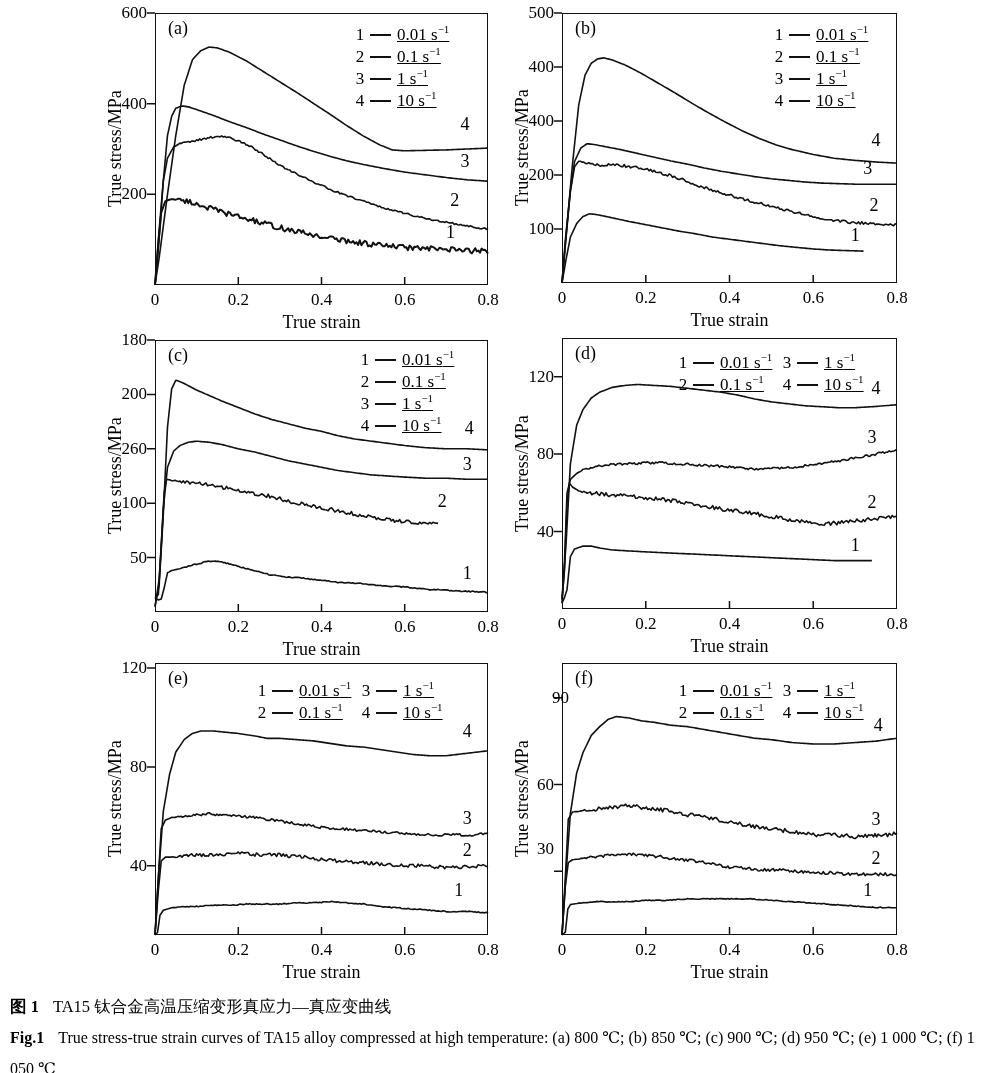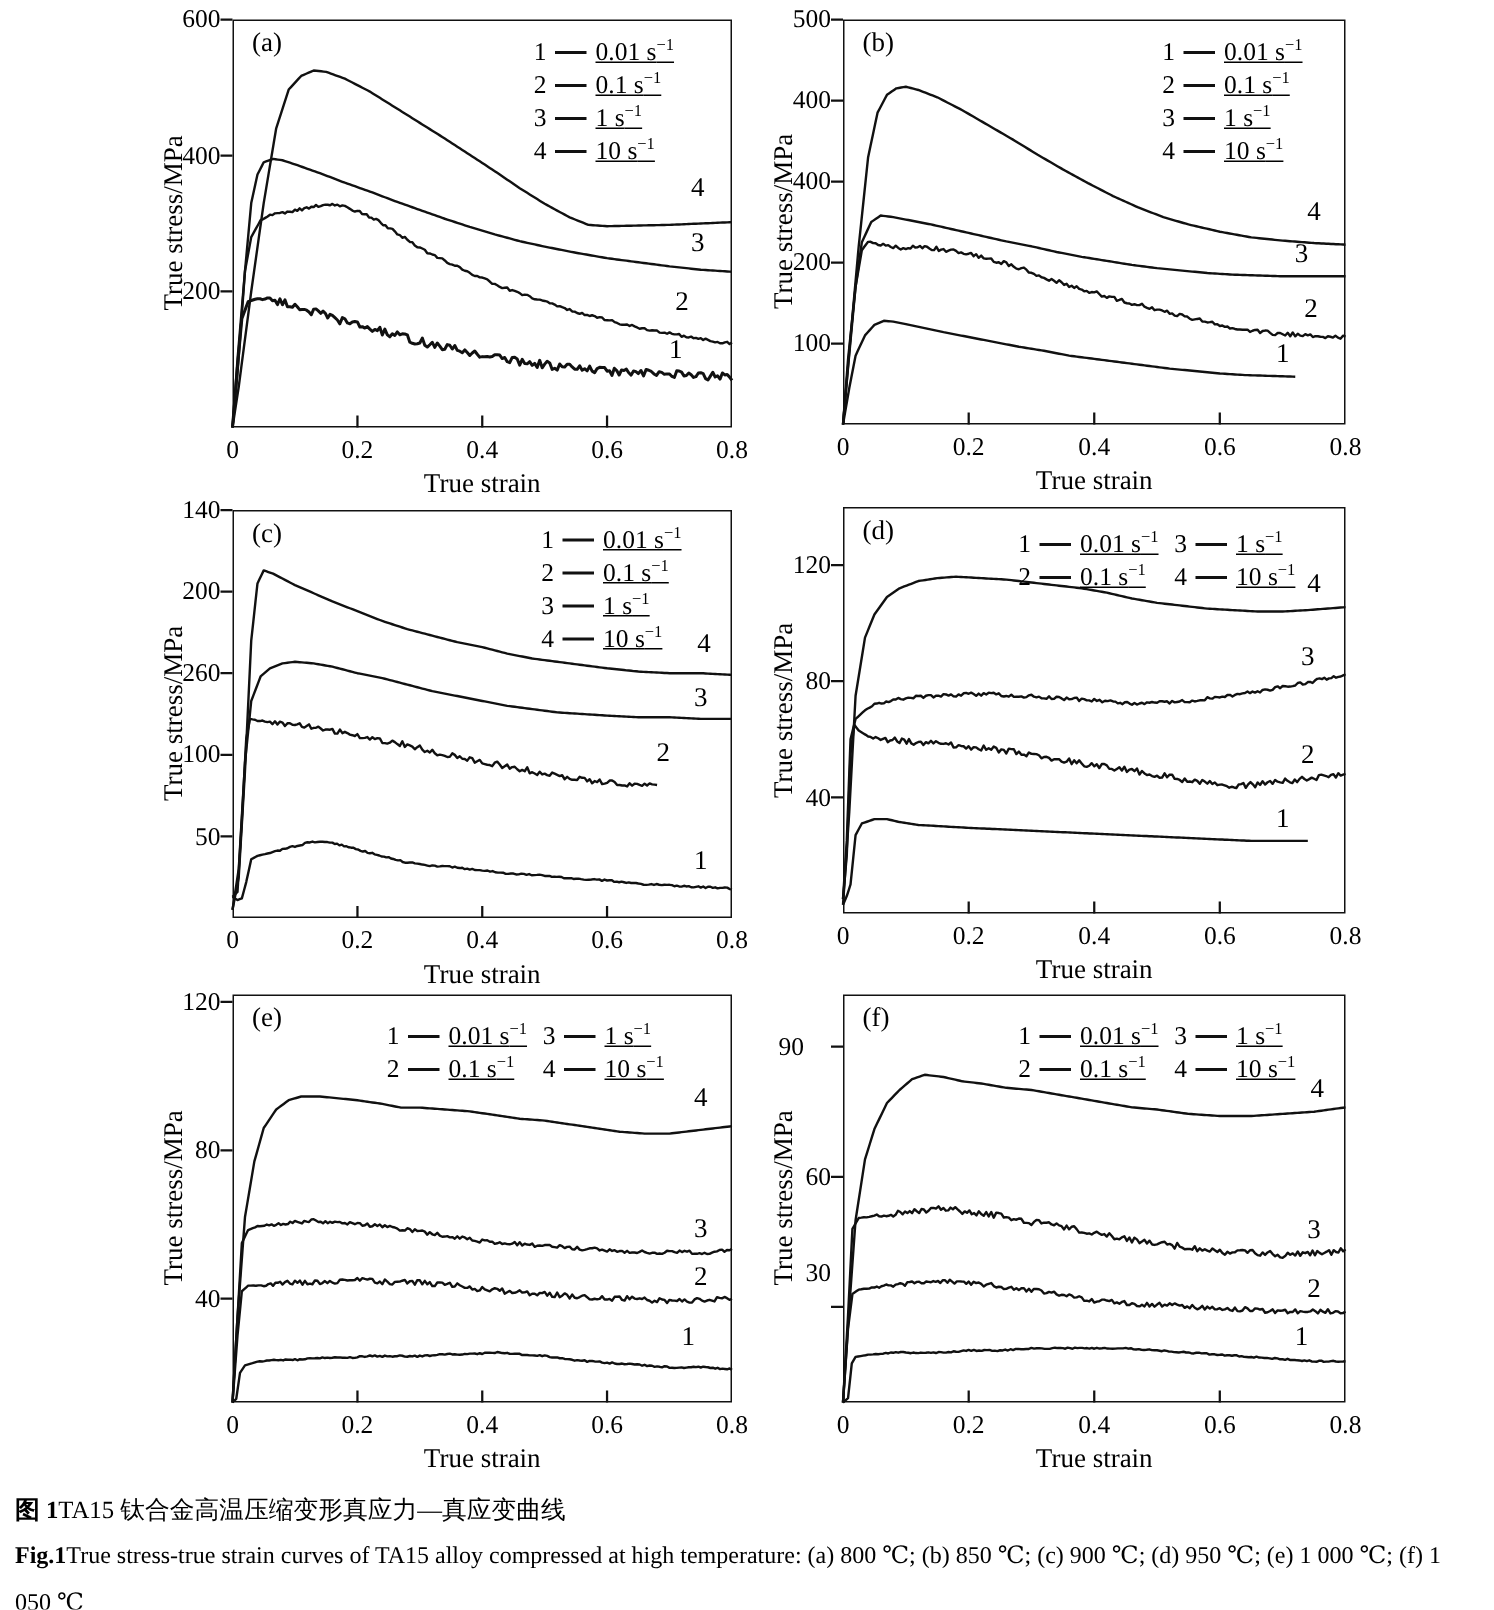--- a/index.html
+++ b/index.html
@@ -19,21 +19,21 @@
   .leg-row{height:22px;line-height:22px;font-size:17px;white-space:nowrap;text-decoration:underline;}
   .leg-num{display:inline-block;min-width:10px;text-align:center;}
   .leg-dash{display:inline-block;width:21px;height:2px;background:#111;
             vertical-align:4px;margin:0 6px 0 5px;}
   .leg-val sup{font-size:11px;vertical-align:super;line-height:0;}
   .curve-num{position:absolute;font-size:18px;transform:translate(-50%,-55%);}
   .caption{padding:4px 10px 0 10px;}
   .caption p{margin:0;}
   .caption .zh{font-size:16.5px;line-height:30px;}
   .caption .en{font-size:16px;line-height:31px;max-width:978px;}
-  .caption .cap-label{font-weight:bold;}
+  .caption .cap-label{font-weight:bold;margin-right:14px;}
 </style>
 </head>
 <body>
 
 <div id="figure-area">
     <div class="panel">
       <div class="plot-box" style="left: 155px; top: 13px; width: 333px; height: 272px;"></div>
       <svg viewBox="0 0 333 272" width="333" height="272" class="curves" style="left: 155px; top: 13px;">
         <path d="M-8 181.3 L0 181.3 M-8 90.7 L0 90.7 M-8 0.0 L0 0.0 M83.3 272 L83.3 264 M166.5 272 L166.5 264 M249.7 272 L249.7 264 " stroke="#111" stroke-width="1.5" fill="none"></path>
         <path d="M0.00 272.00L1.67 251.60L3.33 231.20L4.79 215.33L6.24 199.47L7.63 195.69L9.02 191.91L10.41 188.13L11.97 187.57L13.53 187.00L15.09 186.49L16.65 186.15L18.31 186.17L19.98 186.75L21.64 186.37L23.31 185.64L24.97 185.65L26.64 187.47L28.31 187.13L29.97 190.05L31.63 186.25L33.30 190.15L34.96 186.91L36.63 191.44L38.29 191.51L39.96 191.84L41.63 189.82L43.19 191.53L44.75 193.44L46.31 193.35L47.87 193.26L49.43 193.79L50.99 194.96L52.55 196.82L54.11 193.14L55.67 192.92L57.23 194.23L58.80 195.87L60.36 194.46L61.92 195.94L63.48 199.02L65.04 196.58L66.60 197.28L68.27 198.80L69.93 200.33L71.59 202.87L73.26 198.76L74.92 199.54L76.59 202.28L78.25 202.83L79.92 201.67L81.58 201.38L83.25 201.58L84.92 205.01L86.58 204.79L88.24 205.71L89.91 204.75L91.57 206.42L93.24 207.90L94.90 206.63L96.57 207.45L98.23 205.18L99.90 210.32L101.56 206.40L103.23 210.27L104.89 211.54L106.56 209.52L108.23 210.63L109.89 208.28L111.56 210.15L113.22 209.58L114.89 209.68L116.55 210.21L118.22 215.12L119.88 215.84L121.55 216.33L123.21 216.13L124.88 215.69L126.54 212.40L128.20 217.21L129.87 218.37L131.53 216.83L133.20 215.20L134.86 218.58L136.53 215.68L138.19 217.73L139.86 220.14L141.52 219.81L143.19 216.72L144.85 217.17L146.52 219.67L148.18 217.37L149.85 220.59L151.51 221.13L153.18 222.13L154.84 220.26L156.51 221.99L158.17 224.01L159.84 222.33L161.50 221.02L163.17 223.18L164.84 225.10L166.50 224.75L168.16 224.88L169.83 224.64L171.50 224.97L173.16 224.65L174.83 223.48L176.49 223.49L178.15 223.72L179.82 226.01L181.48 225.33L183.15 228.12L184.81 228.75L186.48 225.29L188.14 225.23L189.81 226.32L191.47 230.44L193.14 226.56L194.80 229.28L196.47 229.53L198.13 228.13L199.80 230.58L201.47 229.23L203.13 231.95L204.79 227.20L206.46 232.20L208.13 229.76L209.79 227.84L211.46 228.93L213.12 233.30L214.78 232.50L216.45 233.74L218.12 229.64L219.78 231.45L221.45 231.73L223.11 229.78L224.78 229.88L226.44 231.66L228.11 233.16L229.77 233.23L231.44 230.86L233.10 233.84L234.77 232.80L236.43 234.25L238.10 231.08L239.76 234.43L241.43 235.43L243.09 232.72L244.75 231.90L246.42 231.93L248.08 232.02L249.75 234.44L251.35 234.19L252.95 237.29L254.55 232.50L256.15 234.04L257.75 236.98L259.36 233.68L260.96 234.00L262.56 233.11L264.16 235.52L265.76 237.05L267.36 234.30L268.96 234.73L270.56 236.08L272.30 234.01L274.03 237.63L275.77 233.28L277.50 233.84L279.23 234.65L280.97 236.30L282.70 237.30L284.44 234.80L286.17 235.23L287.91 236.55L289.64 236.26L291.37 236.29L292.98 237.95L294.58 238.63L296.18 234.24L297.78 234.32L299.38 235.11L300.98 237.60L302.58 237.32L304.18 235.71L305.78 236.83L307.38 238.60L308.99 238.12L310.59 235.69L312.19 235.44L313.79 236.05L315.39 239.41L316.99 240.31L318.59 237.74L320.19 235.21L321.79 238.29L323.39 237.59L325.00 239.72L326.60 235.63L328.20 236.96L329.80 236.68L331.40 238.42L333.00 240.65" fill="none" stroke="#111" stroke-width="2" stroke-linejoin="round"></path>
@@ -102,21 +102,21 @@
         <path d="M-8 217.6 L0 217.6 M-8 163.2 L0 163.2 M-8 108.8 L0 108.8 M-8 54.4 L0 54.4 M-8 0.0 L0 0.0 M83.3 272 L83.3 264 M166.5 272 L166.5 264 M249.7 272 L249.7 264 " stroke="#111" stroke-width="1.5" fill="none"></path>
         <path d="M0.00 257.86L1.67 258.94L3.33 260.03L4.79 259.49L6.24 258.94L7.70 253.50L9.16 248.06L10.82 240.45L12.49 232.83L13.88 232.09L15.26 231.31L16.65 230.57L18.31 230.16L19.98 229.72L21.64 229.39L23.31 229.01L24.97 228.69L26.64 228.02L28.31 227.46L29.97 227.04L31.63 227.20L33.30 225.91L34.96 225.88L36.63 225.49L38.29 224.56L39.96 224.10L41.63 224.63L43.29 223.98L44.95 223.65L46.62 223.36L48.28 221.94L49.95 221.51L51.62 221.63L53.28 221.05L54.95 221.59L56.61 221.36L58.28 221.19L59.94 221.15L61.61 221.36L63.27 221.38L64.93 221.72L66.60 221.75L68.16 222.66L69.72 222.43L71.28 223.59L72.84 223.07L74.40 224.26L75.97 224.16L77.53 224.87L79.09 225.12L80.65 225.18L82.21 226.09L83.77 226.34L85.33 227.22L86.89 227.69L88.45 227.36L90.01 228.58L91.57 228.85L93.14 228.55L94.70 229.56L96.26 229.89L97.82 230.34L99.38 231.00L100.94 231.05L102.50 231.57L104.06 231.39L105.62 232.32L107.18 232.65L108.75 233.29L110.31 233.55L111.87 233.44L113.43 234.66L114.99 235.13L116.55 235.17L118.22 235.03L119.88 234.97L121.55 235.57L123.21 235.77L124.88 236.01L126.54 236.37L128.20 236.60L129.87 237.03L131.53 237.42L133.20 236.90L134.86 237.12L136.53 237.77L138.19 237.61L139.86 237.32L141.52 237.41L143.19 237.40L144.85 237.48L146.52 238.34L148.18 237.77L149.85 238.52L151.51 238.71L153.18 238.46L154.84 239.44L156.51 239.12L158.17 239.73L159.84 239.28L161.50 240.00L163.17 240.10L164.84 240.05L166.50 240.38L168.23 240.58L169.97 240.32L171.70 241.09L173.44 240.70L175.17 241.48L176.91 241.78L178.64 241.74L180.38 241.81L182.11 242.58L183.84 242.58L185.58 242.30L187.31 242.34L189.05 242.97L190.78 242.90L192.52 242.43L194.25 242.61L195.98 243.22L197.72 242.69L199.45 243.48L201.19 243.39L202.92 243.27L204.66 243.08L206.39 243.41L208.13 243.96L209.73 243.94L211.33 243.97L212.93 244.58L214.53 244.51L216.13 244.60L217.73 244.50L219.33 244.68L220.93 245.54L222.53 245.42L224.13 245.50L225.74 245.41L227.34 245.97L228.94 245.83L230.67 245.75L232.41 246.12L234.14 246.42L235.87 246.61L237.61 246.48L239.34 246.32L241.08 246.05L242.81 246.40L244.55 246.24L246.28 247.25L248.02 246.38L249.75 247.00L251.35 246.83L252.95 246.83L254.55 247.93L256.15 247.78L257.75 248.19L259.36 247.77L260.96 248.16L262.56 248.62L264.16 248.25L265.76 248.65L267.36 248.65L268.96 248.67L270.56 249.00L272.30 249.25L274.03 249.83L275.77 249.91L277.50 249.74L279.23 249.37L280.97 249.96L282.70 249.35L284.44 249.82L286.17 250.08L287.91 249.81L289.64 249.91L291.37 249.88L292.98 250.09L294.58 250.86L296.18 250.47L297.78 250.98L299.38 251.05L300.98 250.51L302.58 250.97L304.18 250.74L305.78 251.49L307.38 251.55L308.99 251.21L310.59 250.87L312.19 251.74L313.79 251.00L315.39 252.03L316.99 251.14L318.59 251.19L320.19 251.94L321.79 251.54L323.39 252.26L325.00 251.90L326.60 251.91L328.20 251.63L329.80 251.75L331.40 252.73L333.00 252.95" fill="none" stroke="#111" stroke-width="1.6" stroke-linejoin="round"></path>
         <path d="M0.00 257.86L1.67 256.22L3.33 254.59L4.79 230.66L6.24 206.72L7.70 179.52L9.16 152.32L10.41 145.79L11.65 139.26L13.32 139.62L14.99 139.84L16.65 140.68L18.31 140.71L19.98 140.36L21.64 141.05L23.31 141.42L24.97 141.10L26.64 142.80L28.31 140.86L29.97 143.06L31.63 141.10L33.30 141.72L34.96 143.99L36.63 142.21L38.29 142.17L39.96 143.19L41.63 143.33L43.19 142.94L44.75 142.18L46.31 144.60L47.87 145.09L49.43 144.00L50.99 142.91L52.55 145.83L54.11 145.22L55.67 145.19L57.23 144.40L58.80 145.68L60.36 147.00L61.92 146.36L63.48 146.34L65.04 146.46L66.60 145.92L68.27 149.08L69.93 149.05L71.59 146.35L73.26 148.76L74.92 147.88L76.59 148.73L78.25 149.76L79.92 150.14L81.58 150.66L83.25 149.41L84.92 152.03L86.58 152.10L88.24 151.89L89.91 151.38L91.57 153.02L93.24 151.46L94.90 152.75L96.57 152.07L98.23 152.22L99.90 155.32L101.56 155.39L103.23 155.74L104.89 155.14L106.56 153.77L108.23 154.73L109.89 156.06L111.56 157.28L113.22 154.19L114.89 157.94L116.55 156.28L118.22 156.93L119.88 157.72L121.55 159.52L123.21 158.13L124.88 157.00L126.54 159.77L128.20 161.37L129.87 160.52L131.53 161.67L133.20 159.88L134.86 162.19L136.53 163.53L138.19 163.09L139.86 163.43L141.52 163.92L143.19 164.68L144.85 164.61L146.52 162.25L148.18 163.25L149.85 165.28L151.51 164.16L153.18 165.82L154.84 165.99L156.51 167.09L158.17 164.87L159.84 165.45L161.50 168.42L163.17 167.47L164.84 166.58L166.50 168.94L168.16 169.37L169.83 169.83L171.50 170.04L173.16 170.77L174.83 168.45L176.49 167.77L178.15 169.65L179.82 172.00L181.48 170.86L183.15 169.68L184.81 172.42L186.48 171.39L188.14 171.18L189.81 172.84L191.47 174.18L193.14 173.27L194.80 174.16L196.47 171.51L198.13 175.52L199.80 174.81L201.47 175.71L203.13 176.62L204.79 174.46L206.46 176.28L208.13 175.75L209.79 176.73L211.46 177.17L213.12 175.05L214.78 175.80L216.45 176.58L218.12 177.38L219.78 176.84L221.45 179.50L223.11 177.90L224.78 179.26L226.44 179.87L228.11 179.86L229.77 180.05L231.44 177.88L233.10 178.53L234.77 178.59L236.43 180.91L238.10 179.48L239.76 182.23L241.43 180.68L243.09 181.41L244.75 179.63L246.42 182.75L248.08 182.40L249.75 181.90L251.41 180.34L253.08 180.26L254.74 181.32L256.41 183.41L258.07 183.34L259.74 183.66L261.40 183.66L263.07 184.30L264.73 182.19L266.40 183.77L268.06 182.48L269.73 182.60L271.39 183.28L273.06 183.88L274.72 182.45L276.39 183.63L278.06 182.28L279.72 182.93L281.38 183.11L283.05 183.36" fill="none" stroke="#111" stroke-width="1.6" stroke-linejoin="round"></path>
         <path d="M0.00 266.56L1.39 257.49L2.77 248.43L4.16 239.36L5.55 215.79L6.94 192.21L8.32 168.64L10.41 147.97L12.49 127.30L14.05 123.22L15.61 119.14L17.17 115.06L18.73 110.98L20.29 109.62L21.85 108.26L23.41 106.90L24.97 105.54L26.64 104.88L28.31 104.23L29.97 103.58L31.63 102.92L33.30 102.27L34.96 102.05L36.63 101.84L38.29 101.62L39.96 101.40L41.63 101.18L43.19 101.32L44.75 101.46L46.31 101.59L47.87 101.73L49.43 101.86L50.99 102.00L52.55 102.14L54.11 102.27L55.67 102.54L57.23 102.82L58.80 103.09L60.36 103.36L61.92 103.63L63.48 103.90L65.04 104.18L66.60 104.45L68.27 104.88L69.93 105.32L71.59 105.75L73.26 106.19L74.92 106.62L76.59 107.06L78.25 107.49L79.92 107.93L81.58 108.36L83.25 108.80L84.92 109.13L86.58 109.45L88.24 109.78L89.91 110.11L91.57 110.43L93.24 110.76L94.90 111.08L96.57 111.41L98.23 111.74L99.90 112.06L101.56 112.50L103.23 112.93L104.89 113.37L106.56 113.80L108.23 114.24L109.89 114.68L111.56 115.11L113.22 115.55L114.89 115.98L116.55 116.42L118.22 116.85L119.88 117.29L121.55 117.72L123.21 118.16L124.88 118.59L126.54 119.03L128.20 119.46L129.87 119.90L131.53 120.33L133.20 120.77L134.86 121.09L136.53 121.42L138.19 121.75L139.86 122.07L141.52 122.40L143.19 122.73L144.85 123.05L146.52 123.38L148.18 123.71L149.85 124.03L151.51 124.36L153.18 124.68L154.84 125.01L156.51 125.34L158.17 125.66L159.84 125.99L161.50 126.32L163.17 126.64L164.84 126.97L166.50 127.30L168.16 127.62L169.83 127.95L171.50 128.28L173.16 128.60L174.83 128.93L176.49 129.25L178.15 129.58L179.82 129.91L181.48 130.23L183.15 130.56L184.81 130.78L186.48 131.00L188.14 131.21L189.81 131.43L191.47 131.65L193.14 131.87L194.80 132.08L196.47 132.30L198.13 132.52L199.80 132.74L201.47 132.95L203.13 133.17L204.79 133.39L206.46 133.61L208.13 133.82L209.79 134.04L211.46 134.26L213.12 134.48L214.78 134.69L216.45 134.91L218.12 135.02L219.78 135.13L221.45 135.24L223.11 135.35L224.78 135.46L226.44 135.56L228.11 135.67L229.77 135.78L231.44 135.89L233.10 136.00L234.77 136.11L236.43 136.22L238.10 136.33L239.76 136.44L241.43 136.54L243.09 136.65L244.75 136.76L246.42 136.87L248.08 136.98L249.75 137.09L251.35 137.17L252.95 137.26L254.55 137.34L256.15 137.42L257.75 137.51L259.36 137.59L260.96 137.67L262.56 137.76L264.16 137.84L265.76 137.92L267.36 138.01L268.96 138.09L270.56 138.18L272.30 138.18L274.03 138.18L275.77 138.18L277.50 138.18L279.23 138.18L280.97 138.18L282.70 138.18L284.44 138.18L286.17 138.18L287.91 138.18L289.64 138.18L291.37 138.18L292.98 138.26L294.58 138.34L296.18 138.43L297.78 138.51L299.38 138.59L300.98 138.68L302.58 138.76L304.18 138.85L305.78 138.93L307.38 139.01L308.99 139.10L310.59 139.18L312.19 139.26L313.79 139.26L315.39 139.26L316.99 139.26L318.59 139.26L320.19 139.26L321.79 139.26L323.39 139.26L325.00 139.26L326.60 139.26L328.20 139.26L329.80 139.26L331.40 139.26L333.00 139.26" fill="none" stroke="#111" stroke-width="1.6" stroke-linejoin="round"></path>
         <path d="M0.00 266.56L1.39 259.31L2.77 252.05L4.16 244.80L5.55 221.23L6.94 197.65L8.32 174.08L10.41 130.56L12.49 87.04L13.88 74.35L15.26 61.65L16.65 48.96L18.04 46.06L19.43 43.16L20.81 40.26L22.37 40.80L23.93 41.34L25.50 41.89L27.06 42.43L28.62 43.25L30.18 44.06L31.74 44.88L33.30 45.70L34.96 46.57L36.63 47.44L38.29 48.31L39.96 49.18L41.63 50.05L43.19 50.73L44.75 51.41L46.31 52.09L47.87 52.77L49.43 53.45L50.99 54.13L52.55 54.81L54.11 55.49L55.67 56.17L57.23 56.85L58.80 57.53L60.36 58.21L61.92 58.89L63.48 59.57L65.04 60.25L66.60 60.93L68.27 61.58L69.93 62.23L71.59 62.89L73.26 63.54L74.92 64.19L76.59 64.84L78.25 65.50L79.92 66.15L81.58 66.80L83.25 67.46L84.92 68.11L86.58 68.76L88.24 69.41L89.91 70.07L91.57 70.72L93.24 71.37L94.90 72.03L96.57 72.68L98.23 73.33L99.90 73.98L101.56 74.53L103.23 75.07L104.89 75.62L106.56 76.16L108.23 76.70L109.89 77.25L111.56 77.79L113.22 78.34L114.89 78.88L116.55 79.42L118.22 79.86L119.88 80.29L121.55 80.73L123.21 81.16L124.88 81.60L126.54 82.04L128.20 82.47L129.87 82.91L131.53 83.34L133.20 83.78L134.86 84.21L136.53 84.65L138.19 85.08L139.86 85.52L141.52 85.95L143.19 86.39L144.85 86.82L146.52 87.26L148.18 87.69L149.85 88.13L151.51 88.45L153.18 88.78L154.84 89.11L156.51 89.43L158.17 89.76L159.84 90.09L161.50 90.41L163.17 90.74L164.84 91.07L166.50 91.39L168.16 91.83L169.83 92.26L171.50 92.70L173.16 93.13L174.83 93.57L176.49 94.00L178.15 94.44L179.82 94.87L181.48 95.31L183.15 95.74L184.81 96.07L186.48 96.40L188.14 96.72L189.81 97.05L191.47 97.38L193.14 97.70L194.80 98.03L196.47 98.36L198.13 98.68L199.80 99.01L201.47 99.23L203.13 99.44L204.79 99.66L206.46 99.88L208.13 100.10L209.79 100.31L211.46 100.53L213.12 100.75L214.78 100.97L216.45 101.18L218.12 101.40L219.78 101.62L221.45 101.84L223.11 102.05L224.78 102.27L226.44 102.49L228.11 102.71L229.77 102.92L231.44 103.14L233.10 103.36L234.77 103.58L236.43 103.80L238.10 104.01L239.76 104.23L241.43 104.45L243.09 104.67L244.75 104.88L246.42 105.10L248.08 105.32L249.75 105.54L251.35 105.70L252.95 105.87L254.55 106.04L256.15 106.21L257.75 106.37L259.36 106.54L260.96 106.71L262.56 106.88L264.16 107.04L265.76 107.21L267.36 107.38L268.96 107.54L270.56 107.71L272.30 107.80L274.03 107.89L275.77 107.98L277.50 108.07L279.23 108.17L280.97 108.26L282.70 108.35L284.44 108.44L286.17 108.53L287.91 108.62L289.64 108.71L291.37 108.80L292.98 108.80L294.58 108.80L296.18 108.80L297.78 108.80L299.38 108.80L300.98 108.80L302.58 108.80L304.18 108.80L305.78 108.80L307.38 108.80L308.99 108.80L310.59 108.80L312.19 108.80L313.79 108.88L315.39 108.97L316.99 109.05L318.59 109.13L320.19 109.22L321.79 109.30L323.39 109.39L325.00 109.47L326.60 109.55L328.20 109.64L329.80 109.72L331.40 109.80L333.00 109.89" fill="none" stroke="#111" stroke-width="1.6" stroke-linejoin="round"></path>
       </svg>
       <span class="ytick-label" style="left: 95px; top: 547.6px; text-align: right;">50</span>
       <span class="ytick-label" style="left: 95px; top: 493.2px;">100</span>
       <span class="ytick-label" style="left: 95px; top: 438.8px;">260</span>
       <span class="ytick-label" style="left: 95px; top: 384.4px;">200</span>
-      <span class="ytick-label" style="left: 95px; top: 330px;">140</span>
+      <span class="ytick-label" style="left: 95px; top: 330px;">180</span>
       <span class="xtick-label" style="left: 155px; top: 617px;">0</span>
       <span class="xtick-label" style="left: 238.25px; top: 617px;">0.2</span>
       <span class="xtick-label" style="left: 321.5px; top: 617px;">0.4</span>
       <span class="xtick-label" style="left: 404.75px; top: 617px;">0.6</span>
       <span class="xtick-label" style="left: 488px; top: 617px;">0.8</span>
       <div class="x-title" style="left: 321.5px; top: 639px;">True strain</div>
       <div class="y-title" style="left: 105px; top: 340px; height: 272px;">True stress/MPa</div>
       <div class="panel-letter" style="left: 168px; top: 345px;">(c)</div>
       <div class="legend-col" style="left: 360px; top: 349px;">
         <div class="leg-row"><span class="leg-num">1</span><span class="leg-dash"></span><span class="leg-val">0.01 s<sup>−1</sup></span></div>
@@ -199,21 +199,21 @@
       <div class="plot-box" style="left: 562px; top: 663px; width: 335px; height: 272px;"></div>
       <svg viewBox="0 0 335 272" width="335" height="272" class="curves" style="left: 562px; top: 663px;">
         <path d="M-8 208.3 L0 208.3 M-8 121.5 L0 121.5 M-8 34.7 L0 34.7 M83.8 272 L83.8 264 M167.5 272 L167.5 264 M251.2 272 L251.2 264 " stroke="#111" stroke-width="1.5" fill="none"></path>
         <path d="M0.00 272.00L1.68 270.55L3.35 269.11L4.61 257.53L5.86 245.96L7.12 243.79L8.38 241.62L10.05 241.33L11.72 241.04L13.40 240.76L15.08 240.48L16.75 240.10L18.42 240.11L20.10 239.94L21.78 239.64L23.45 239.79L25.13 239.62L26.80 239.47L28.48 238.94L30.15 239.32L31.83 238.67L33.50 238.87L35.17 238.39L36.85 238.80L38.52 238.35L40.20 238.32L41.88 238.67L43.55 238.83L45.22 239.13L46.90 238.70L48.57 239.04L50.25 239.05L51.92 238.71L53.60 238.95L55.28 238.86L56.95 238.57L58.63 238.91L60.30 238.57L61.97 239.01L63.65 238.38L65.32 238.44L67.00 238.78L68.67 238.72L70.35 238.36L72.03 238.59L73.70 237.82L75.37 238.15L77.05 238.22L78.72 237.71L80.40 237.23L82.08 237.63L83.75 236.94L85.49 237.54L87.24 236.91L88.98 237.63L90.73 237.35L92.47 237.56L94.22 236.99L95.96 237.09L97.71 236.96L99.45 237.59L101.20 237.44L102.94 237.71L104.69 237.16L106.43 237.32L108.18 236.70L109.92 237.34L111.67 236.47L113.41 237.06L115.16 236.29L116.90 236.25L118.65 236.53L120.39 236.52L122.14 236.33L123.88 236.29L125.62 235.60L127.37 236.07L129.11 235.81L130.86 235.87L132.60 235.95L134.35 236.24L136.09 236.25L137.84 236.22L139.58 235.76L141.33 235.46L143.07 235.71L144.82 235.55L146.56 235.79L148.17 236.15L149.78 235.46L151.39 235.75L153.00 236.16L154.62 235.41L156.23 235.77L157.84 235.55L159.45 235.59L161.06 235.90L162.67 235.71L164.28 236.11L165.89 235.61L167.50 236.16L169.24 235.54L170.99 236.04L172.73 235.87L174.48 235.61L176.22 236.03L177.97 236.06L179.71 236.14L181.46 236.11L183.20 235.93L184.95 235.89L186.69 235.90L188.44 235.60L190.18 236.13L191.93 235.80L193.67 236.56L195.42 236.69L197.16 236.42L198.91 236.83L200.65 236.99L202.40 236.83L204.14 236.54L205.89 237.09L207.63 237.21L209.38 237.20L210.99 237.49L212.60 237.81L214.21 237.30L215.82 237.56L217.43 238.06L219.04 238.06L220.65 238.38L222.26 238.54L223.87 238.70L225.48 238.44L227.09 238.18L228.70 238.66L230.31 238.62L232.06 239.13L233.80 239.29L235.55 238.83L237.29 238.79L239.04 239.23L240.78 239.18L242.53 239.19L244.27 240.09L246.02 239.81L247.76 239.88L249.51 240.32L251.25 240.18L252.86 239.98L254.47 240.78L256.08 240.53L257.69 240.50L259.30 240.86L260.91 240.52L262.52 240.54L264.13 241.32L265.75 241.07L267.36 241.58L268.97 241.65L270.58 241.86L272.19 241.66L273.93 242.12L275.68 241.45L277.42 242.02L279.17 242.10L280.91 242.35L282.66 242.22L284.40 242.56L286.15 242.90L287.89 242.33L289.64 242.58L291.38 243.20L293.12 243.14L294.74 243.54L296.35 242.88L297.96 243.64L299.57 243.62L301.18 243.64L302.79 243.88L304.40 243.96L306.01 244.31L307.62 243.92L309.23 244.41L310.84 243.87L312.45 244.63L314.06 244.73L315.67 244.86L317.28 244.19L318.89 244.10L320.50 244.93L322.12 244.72L323.73 244.74L325.34 244.42L326.95 244.19L328.56 244.67L330.17 244.80L331.78 244.74L333.39 244.70L335.00 244.53" fill="none" stroke="#111" stroke-width="1.6" stroke-linejoin="round"></path>
         <path d="M0.00 272.00L1.68 247.40L3.35 222.81L4.82 211.23L6.28 199.66L7.68 198.70L9.07 197.73L10.47 196.77L12.21 196.52L13.96 196.20L15.70 196.18L17.45 196.07L19.19 195.28L20.94 195.37L22.51 194.70L24.08 195.53L25.65 194.51L27.22 194.08L28.79 193.33L30.36 193.89L31.93 193.93L33.50 194.80L35.07 193.46L36.64 193.07L38.21 192.49L39.78 192.88L41.35 194.13L42.92 191.77L44.49 191.65L46.06 191.34L47.63 192.46L49.20 191.57L50.77 191.51L52.34 192.46L53.91 192.49L55.48 191.35L57.05 191.57L58.63 191.84L60.20 191.04L61.77 191.52L63.34 191.00L64.91 192.32L66.48 190.48L68.05 190.47L69.62 192.17L71.19 190.15L72.76 191.39L74.33 192.74L75.90 191.26L77.47 191.27L79.04 191.36L80.61 191.41L82.18 192.86L83.75 191.37L85.42 193.55L87.10 191.44L88.77 192.42L90.45 192.01L92.12 192.93L93.80 194.65L95.47 193.46L97.15 192.90L98.82 192.39L100.50 194.39L102.17 195.32L103.85 194.82L105.53 195.02L107.20 196.38L108.88 196.25L110.55 195.46L112.23 194.86L113.90 196.87L115.58 195.87L117.25 197.06L118.93 195.80L120.60 195.77L122.28 198.03L123.95 196.19L125.63 198.19L127.30 196.23L128.97 196.34L130.65 196.50L132.32 197.33L134.00 199.37L135.67 199.11L137.35 198.22L139.03 198.70L140.70 198.08L142.37 199.92L144.05 200.82L145.72 200.19L147.40 200.32L149.07 201.21L150.75 199.92L152.42 200.54L154.10 202.05L155.77 201.94L157.45 201.16L159.13 201.92L160.80 204.24L162.47 204.11L164.15 204.63L165.82 203.03L167.50 205.42L169.18 204.74L170.85 204.48L172.53 203.44L174.20 203.44L175.88 204.03L177.55 204.41L179.22 203.60L180.90 205.89L182.57 205.27L184.25 206.17L185.92 204.99L187.60 204.38L189.27 206.99L190.95 207.01L192.62 205.83L194.30 206.24L195.97 207.68L197.65 207.93L199.32 206.87L201.00 207.95L202.67 205.58L204.35 208.01L206.03 206.27L207.70 208.13L209.38 206.70L211.05 205.56L212.72 207.98L214.40 206.73L216.08 207.42L217.75 205.84L219.43 207.06L221.10 205.92L222.78 206.71L224.45 207.42L226.13 206.98L227.80 208.92L229.48 207.93L231.15 209.12L232.83 207.02L234.50 208.80L236.18 209.86L237.85 209.09L239.53 207.54L241.20 210.06L242.88 208.07L244.55 209.42L246.22 208.23L247.90 209.92L249.57 209.81L251.25 209.14L252.92 210.29L254.60 209.90L256.27 208.99L257.95 210.47L259.62 210.98L261.30 208.72L262.97 211.08L264.65 211.23L266.32 210.66L268.00 208.41L269.67 209.27L271.35 210.99L273.02 211.03L274.70 209.24L276.38 209.42L278.05 210.02L279.72 209.70L281.40 212.14L283.07 211.85L284.75 210.99L286.43 209.92L288.10 212.31L289.77 210.62L291.45 210.83L293.12 210.66L294.80 210.16L296.47 212.51L298.15 211.56L299.82 211.66L301.50 209.95L303.17 212.55L304.85 211.11L306.52 211.40L308.20 211.64L309.88 211.63L311.55 211.29L313.22 210.02L314.90 211.11L316.57 212.63L318.25 210.21L319.93 211.45L321.60 212.20L323.27 209.80L324.95 212.62L326.63 212.24L328.30 211.12L329.98 211.34L331.65 212.50L333.32 212.41L335.00 211.34" fill="none" stroke="#111" stroke-width="1.6" stroke-linejoin="round"></path>
         <path d="M0.00 272.00L1.68 243.06L3.35 214.13L4.82 185.19L6.28 156.26L7.68 153.84L9.07 151.43L10.47 149.02L12.21 148.78L13.96 148.47L15.70 148.60L17.45 148.28L19.19 147.86L20.94 147.43L22.51 146.67L24.08 147.85L25.65 148.01L27.22 147.44L28.79 147.80L30.36 147.51L31.93 146.89L33.50 148.04L35.07 146.87L36.64 144.17L38.21 144.99L39.78 146.55L41.35 144.70L42.92 145.74L44.49 144.35L46.06 145.81L47.63 143.14L49.20 144.48L50.77 145.72L52.34 143.01L53.91 143.32L55.48 145.34L57.05 144.18L58.63 142.33L60.30 142.29L61.98 142.71L63.65 141.20L65.32 143.53L67.00 142.28L68.57 144.12L70.14 143.94L71.71 142.08L73.28 143.17L74.85 141.76L76.42 143.25L77.99 144.67L79.56 146.28L81.13 144.59L82.70 145.52L84.27 143.97L85.84 146.50L87.41 145.72L88.98 147.25L90.55 144.48L92.12 146.41L93.80 147.53L95.47 145.05L97.15 147.92L98.82 145.01L100.50 148.84L102.17 145.43L103.85 145.70L105.53 146.07L107.20 148.66L108.88 148.39L110.55 148.80L112.23 150.45L113.90 149.74L115.58 150.14L117.25 149.36L118.92 149.52L120.60 152.16L122.27 152.25L123.95 152.39L125.62 153.70L127.30 151.61L128.97 150.30L130.65 150.44L132.32 152.64L134.00 152.13L135.67 152.15L137.35 151.87L139.03 153.31L140.70 153.82L142.38 152.61L144.05 153.93L145.72 154.46L147.40 156.61L149.07 154.08L150.75 156.54L152.42 154.85L154.10 154.52L155.77 156.40L157.45 158.77L159.13 158.65L160.80 158.91L162.47 159.48L164.15 159.28L165.82 160.01L167.50 158.88L169.17 158.08L170.85 159.33L172.52 160.23L174.20 159.71L175.87 161.39L177.55 159.13L179.22 160.99L180.90 163.19L182.57 162.75L184.25 163.21L185.92 161.93L187.60 161.15L189.27 164.25L190.95 161.98L192.62 165.28L194.30 162.11L195.97 163.25L197.65 165.76L199.32 164.73L201.00 163.57L202.67 165.96L204.35 164.10L206.03 166.64L207.70 166.96L209.38 166.61L211.05 165.79L212.72 165.15L214.40 164.86L216.08 166.71L217.75 166.25L219.43 167.07L221.10 169.41L222.78 165.61L224.45 168.05L226.13 168.75L227.80 169.85L229.48 169.66L231.15 169.57L232.83 170.16L234.50 167.77L236.17 171.14L237.85 169.26L239.52 170.73L241.20 169.80L242.87 170.74L244.55 171.41L246.22 169.27L247.90 170.54L249.57 171.68L251.25 170.18L252.92 172.36L254.60 173.55L256.27 171.57L257.95 172.70L259.62 171.92L261.30 171.87L262.97 170.58L264.65 170.50L266.32 170.36L268.00 170.57L269.67 172.21L271.35 170.50L273.02 170.37L274.70 172.47L276.38 173.76L278.05 174.13L279.72 171.93L281.40 173.63L283.07 171.97L284.75 170.99L286.42 173.05L288.10 174.48L289.77 173.53L291.45 175.28L293.12 175.53L294.80 174.40L296.47 172.14L298.15 173.56L299.82 172.58L301.50 174.05L303.17 171.29L304.85 174.21L306.52 171.84L308.20 172.45L309.88 171.62L311.45 173.80L313.02 170.66L314.59 173.90L316.16 171.04L317.73 172.27L319.30 173.18L320.87 172.29L322.44 171.43L324.01 170.44L325.58 173.55L327.15 170.44L328.72 171.66L330.29 172.03L331.86 169.18L333.43 171.23L335.00 169.90" fill="none" stroke="#111" stroke-width="1.6" stroke-linejoin="round"></path>
         <path d="M0.00 272.00L1.40 250.78L2.79 229.56L4.19 208.34L5.58 189.05L6.98 169.76L8.38 150.47L9.95 140.34L11.52 130.21L13.09 120.09L14.66 109.96L16.23 104.89L17.80 99.83L19.37 94.77L20.94 89.70L22.61 86.23L24.29 82.76L25.96 79.29L27.64 75.81L29.31 72.34L30.99 70.60L32.66 68.87L34.34 67.13L36.01 65.40L37.69 63.66L39.36 62.21L41.04 60.77L42.71 59.32L44.39 57.87L46.06 56.43L47.74 55.85L49.41 55.27L51.09 54.69L52.76 54.11L54.44 53.53L56.01 53.71L57.58 53.89L59.15 54.07L60.72 54.26L62.29 54.44L63.86 54.62L65.43 54.80L67.00 54.98L68.57 55.34L70.14 55.70L71.71 56.06L73.28 56.43L74.85 56.79L76.42 57.15L77.99 57.51L79.56 57.87L81.13 58.05L82.70 58.23L84.27 58.41L85.84 58.60L87.41 58.78L88.98 58.96L90.55 59.14L92.12 59.32L93.80 59.61L95.47 59.90L97.15 60.19L98.82 60.48L100.50 60.77L102.17 61.06L103.85 61.34L105.53 61.63L107.20 61.92L108.88 62.21L110.55 62.36L112.23 62.50L113.90 62.65L115.58 62.79L117.25 62.94L118.92 63.08L120.60 63.23L122.27 63.37L123.95 63.51L125.62 63.66L127.30 63.95L128.97 64.24L130.65 64.53L132.32 64.82L134.00 65.11L135.67 65.40L137.35 65.69L139.03 65.97L140.70 66.26L142.38 66.55L144.05 66.84L145.72 67.13L147.40 67.42L149.07 67.71L150.75 68.00L152.42 68.29L154.10 68.58L155.77 68.87L157.45 69.16L159.13 69.45L160.80 69.74L162.47 70.03L164.15 70.31L165.82 70.60L167.50 70.89L169.17 71.18L170.85 71.47L172.52 71.76L174.20 72.05L175.87 72.34L177.55 72.63L179.22 72.92L180.90 73.21L182.57 73.50L184.25 73.79L185.92 74.08L187.60 74.37L189.27 74.66L190.95 74.94L192.62 75.23L194.30 75.38L195.97 75.52L197.65 75.67L199.32 75.81L201.00 75.96L202.67 76.10L204.35 76.25L206.03 76.39L207.70 76.54L209.38 76.68L210.99 76.90L212.60 77.13L214.21 77.35L215.82 77.57L217.43 77.79L219.04 78.02L220.65 78.24L222.26 78.46L223.87 78.68L225.48 78.91L227.09 79.13L228.70 79.35L230.31 79.57L232.06 79.70L233.80 79.82L235.55 79.94L237.29 80.06L239.04 80.18L240.78 80.30L242.53 80.42L244.27 80.54L246.02 80.66L247.76 80.78L249.51 80.90L251.25 81.02L252.86 81.02L254.47 81.02L256.08 81.02L257.69 81.02L259.30 81.02L260.91 81.02L262.52 81.02L264.13 81.02L265.75 81.02L267.36 81.02L268.97 81.02L270.58 81.02L272.19 81.02L273.93 80.90L275.68 80.78L277.42 80.66L279.17 80.54L280.91 80.42L282.66 80.30L284.40 80.18L286.15 80.06L287.89 79.94L289.64 79.82L291.38 79.70L293.12 79.57L294.74 79.46L296.35 79.35L297.96 79.24L299.57 79.13L301.18 79.02L302.79 78.91L304.40 78.80L306.01 78.68L307.62 78.57L309.23 78.46L310.84 78.35L312.45 78.24L314.06 78.13L315.67 77.91L317.28 77.68L318.89 77.46L320.50 77.24L322.12 77.01L323.73 76.79L325.34 76.57L326.95 76.35L328.56 76.12L330.17 75.90L331.78 75.68L333.39 75.46L335.00 75.23" fill="none" stroke="#111" stroke-width="1.6" stroke-linejoin="round"></path>
       </svg>
       <span class="ytick-label" style="left: 502px; top: 839px;">30</span>
       <span class="ytick-label" style="left: 502px; top: 774.532px;">60</span>
-      <span class="ytick-label" style="left: 484px; top: 687.723px;">90</span>
+      <span class="ytick-label" style="left: 517px; top: 687.723px;">90</span>
       <span class="xtick-label" style="left: 562px; top: 940px;">0</span>
       <span class="xtick-label" style="left: 645.75px; top: 940px;">0.2</span>
       <span class="xtick-label" style="left: 729.5px; top: 940px;">0.4</span>
       <span class="xtick-label" style="left: 813.25px; top: 940px;">0.6</span>
       <span class="xtick-label" style="left: 897px; top: 940px;">0.8</span>
       <div class="x-title" style="left: 729.5px; top: 962px;">True strain</div>
       <div class="y-title" style="left: 512px; top: 663px; height: 272px;">True stress/MPa</div>
       <div class="panel-letter" style="left: 575px; top: 668px;">(f)</div>
       <div class="legend-col" style="left: 678px; top: 680px;">
         <div class="leg-row"><span class="leg-num">1</span><span class="leg-dash"></span><span class="leg-val">0.01 s<sup>−1</sup></span></div>

